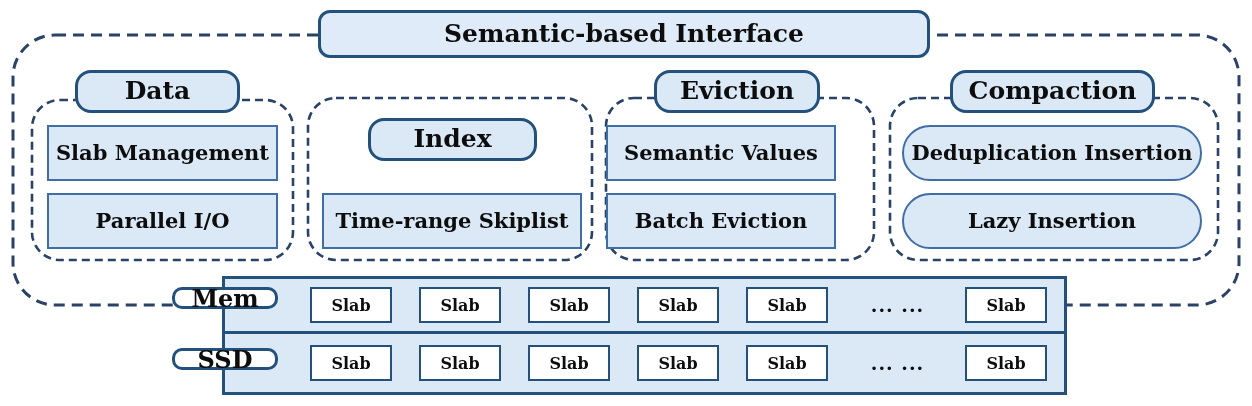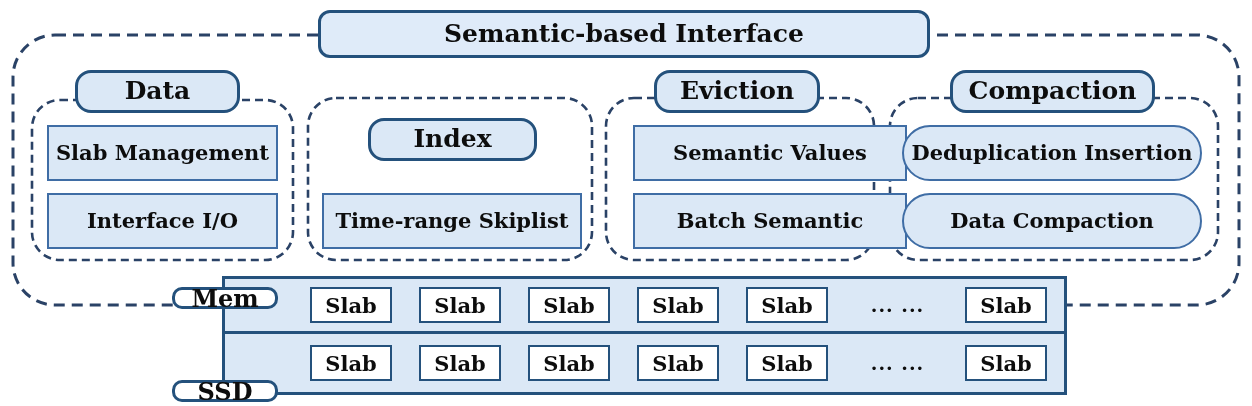--- a/index.html
+++ b/index.html
@@ -50,60 +50,60 @@
   .h3{left:950px;width:205px;}
 
   .item{
     height:56px;
     border:2px solid var(--border-mid);
     font-size:21px;z-index:2;
   }
   .r0{top:125px;} .r1{top:193px;}
   .c0{left:47px;width:231px;}
   .c1{left:322px;width:260px;}
-  .c2{left:633px;width:274px;}
+  .c2{left:606px;width:230px;}
   .c3{left:902px;width:300px;border-radius:28px;}
 
   .storage-row{
     position:absolute;left:222px;width:845px;
     box-sizing:border-box;
     background:var(--fill-light);
     border:3px solid var(--border-dark);
     z-index:1;
   }
   .mem-row{top:276px;height:58px;}
   .ssd-row{top:331px;height:64px;}
 
   .slab{
     position:absolute;top:50%;transform:translateY(-50%);
     width:82px;height:36px;
     display:flex;align-items:center;justify-content:center;
     box-sizing:border-box;
     background:#ffffff;
     border:2.5px solid var(--border-dark);
-    font-size:21px;
+    font-size:16px;
   }
   .s1{left:85px;} .s2{left:194px;} .s3{left:303px;}
   .s4{left:412px;} .s5{left:521px;} .s6{left:740px;}
   .ellipsis{
     position:absolute;top:50%;transform:translateY(-50%);
     left:600px;width:145px;
     text-align:center;font-size:19px;letter-spacing:1px;
   }
 
   .row-label{
     position:absolute;left:172px;width:106px;height:22px;
     display:flex;align-items:center;justify-content:center;
     box-sizing:border-box;
     background:#ffffff;
     border:3.5px solid var(--border-dark);border-radius:10px;
     font-size:24px;z-index:4;
   }
   .lbl-mem{top:287px;}
-  .lbl-ssd{top:348px;margin-top:32px;}
+  .lbl-ssd{top:348px;}
 </style>
 </head>
 <body>
 
 <div class="canvas">
 
   <svg class="dashes" width="1252" height="406">
     <rect class="outer" x="13" y="35" width="1226" height="270" rx="42"></rect>
     <rect class="col" x="32" y="100" width="261" height="160" rx="28"></rect>
     <rect class="col" x="308" y="98" width="284" height="162" rx="28"></rect>
@@ -125,36 +125,36 @@
     <span>Compaction</span>
   </div>
   <div class="box col-header h2">
     <span>Eviction</span>
   </div>
 
   <div class="box item c0 r0">
     <span>Slab Management</span>
   </div>
   <div class="box item c0 r1">
-    <span>Interface I/O</span>
+    <span>Parallel I/O</span>
   </div>
   <div class="box item c1 r1">
     <span>Time-range Skiplist</span>
   </div>
   <div class="box item c2 r0">
     <span>Semantic Values</span>
   </div>
   <div class="box item c2 r1">
-    <span>Batch Semantic</span>
+    <span>Batch Eviction</span>
   </div>
   <div class="box item c3 r0">
     <span>Deduplication Insertion</span>
   </div>
   <div class="box item c3 r1">
-    <span>Data Compaction</span>
+    <span>Lazy Insertion</span>
   </div>
 
   <div class="storage-row mem-row">
     <div class="slab s1">
         <span>Slab</span>
       </div>
     <div class="slab s2">
         <span>Slab</span>
       </div>
     <div class="slab s3">

